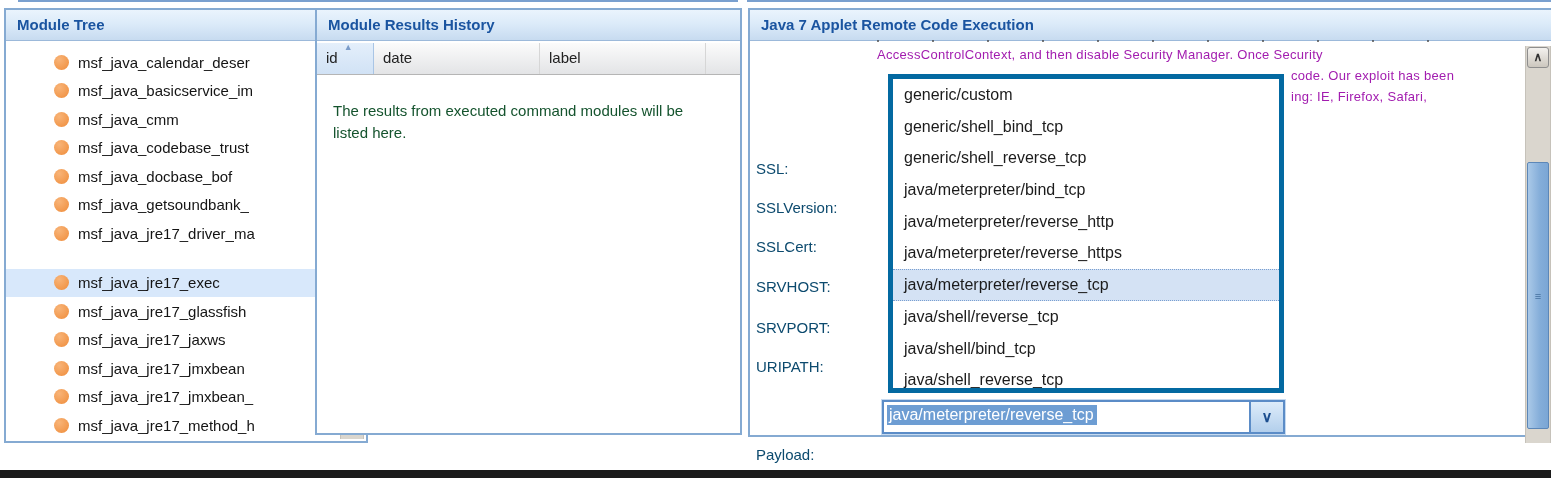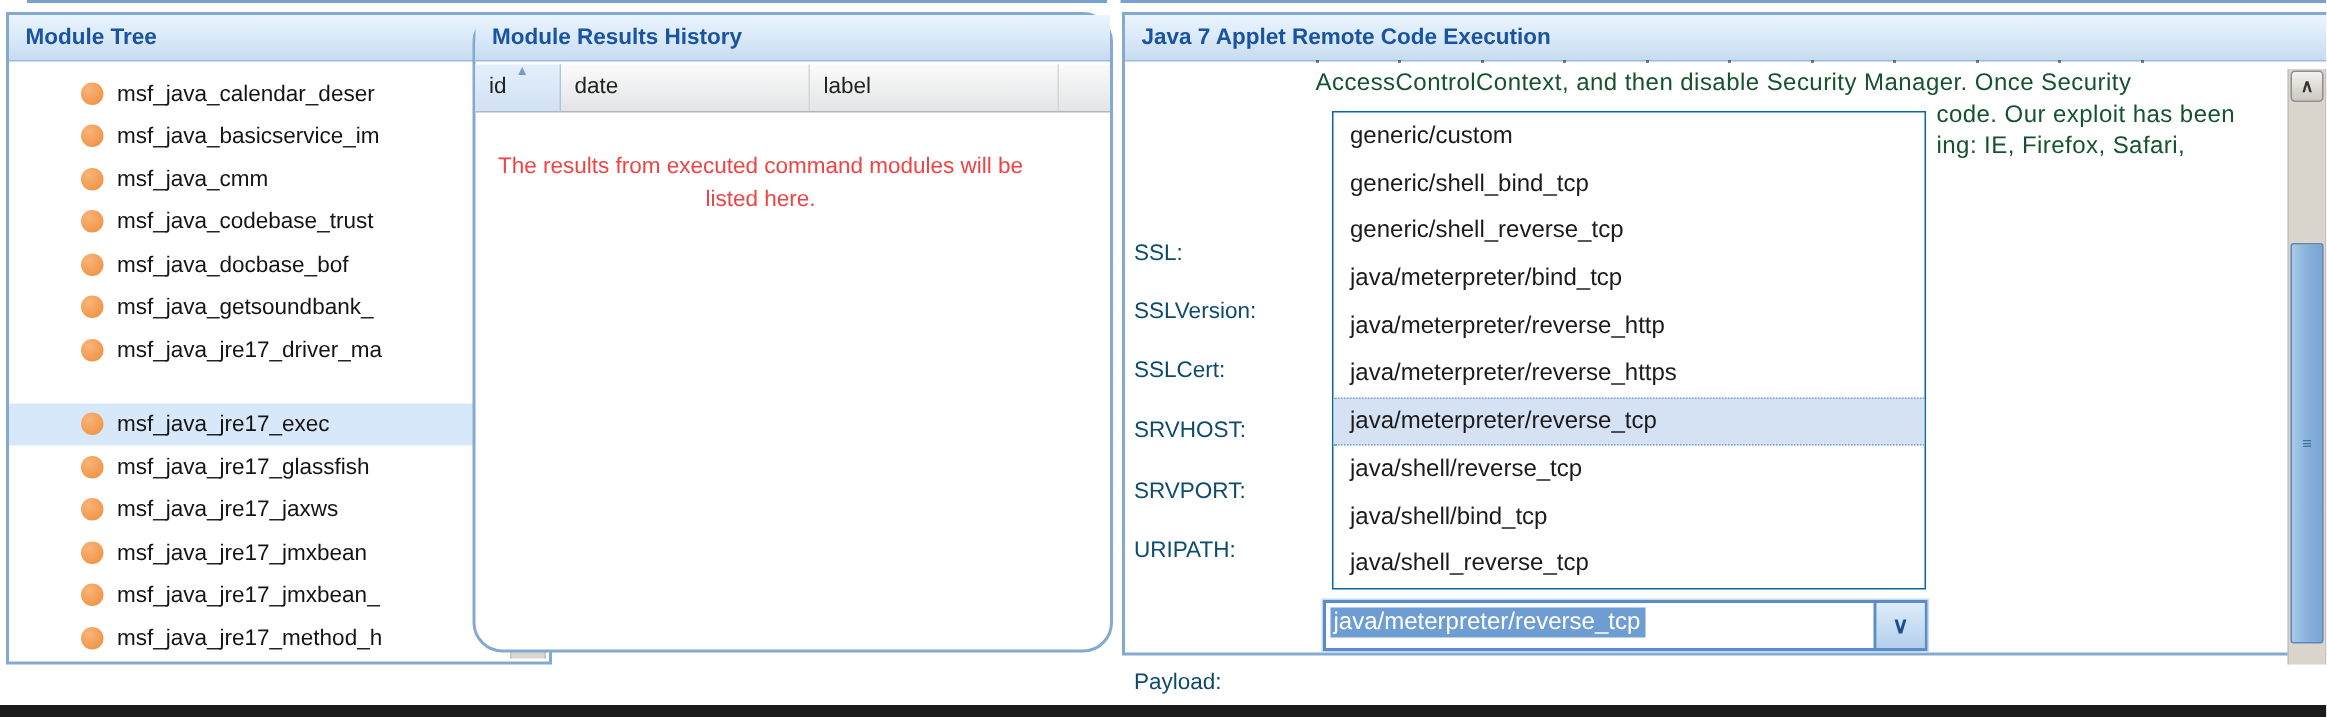--- a/index.html
+++ b/index.html
@@ -36,53 +36,53 @@
     background:linear-gradient(180deg,#f4f2ef,#ccc7be);border:1px solid #8e8e8e;border-radius:3px;
     color:#333;text-align:center;font-size:12px;font-weight:bold;line-height:19px;cursor:pointer;}
   .sb-thumb{position:absolute;left:1px;right:1px;box-sizing:border-box;border:1px solid #5c87b8;border-radius:2px;
     background:linear-gradient(90deg,#aac9e8 0%,#84add9 60%,#7ba6d5 100%);
     display:flex;align-items:center;justify-content:center;}
   .sb-grip{color:#46709e;font-size:11px;font-weight:bold;line-height:0;}
   #left-thumb{top:283px;height:46px;}
   #right-thumb{top:116px;height:267px;}
 
   
-  #middle-panel{left:315px;top:8px;width:427px;height:427px;border-radius:20px;}
+  #middle-panel{left:315px;top:8px;width:427px;height:427px;}
   .grid-head{position:absolute;top:33px;left:0;right:0;height:31px;display:flex;
     background:linear-gradient(180deg,#fbfbfb,#e3e4e6);border-bottom:1px solid #b5b5b5;
     font-size:15px;color:#222;}
   .gh-cell{box-sizing:border-box;line-height:30px;padding-left:9px;border-right:1px solid #d6d6d6;
     display:flex;align-items:flex-start;gap:6px;}
   .gh-id{width:57px;background:linear-gradient(180deg,#e4effb,#d1e2f5);border-right:1px solid #a9c5e5;}
   .gh-date{width:166px;}
   .gh-label{width:166px;}
   .gh-fill{flex:1;border-right:none;}
   .sort-arrow{font-size:9px;color:#7b9cc9;line-height:1;}
-  .empty-msg{position:absolute;top:90px;left:4px;width:372px;font-size:15px;color:#ef4444;line-height:22px;text-align:center;}
+  .empty-msg{position:absolute;top:90px;left:16px;width:372px;font-size:15px;color:#14532d;line-height:22px;}
 
   
   #right-panel{left:748px;top:8px;width:808px;height:429px;}
-  .desc-line{position:absolute;font-size:16px;color:#14532d;white-space:nowrap;letter-spacing:.3px;}
+  .desc-line{position:absolute;font-size:13px;color:#a21caf;white-space:nowrap;letter-spacing:.3px;}
   #desc-1{left:127px;top:37px;}
   #desc-2{left:541px;top:58px;}
   #desc-3{left:541px;top:79px;}
   .clipped-strip{position:absolute;left:127px;top:30px;width:600px;height:2px;
     background:repeating-linear-gradient(90deg,#444 0 2px,transparent 2px 55px);opacity:.7;}
 
   .field-label{position:absolute;left:6px;font-size:15px;color:#0c4a6e;white-space:nowrap;}
   .fields .field-label:nth-of-type(1){top:150px;}
   .fields .field-label:nth-of-type(2){top:189px;}
   .fields .field-label:nth-of-type(3){top:228px;}
   .fields .field-label:nth-of-type(4){top:268px;}
   .fields .field-label:nth-of-type(5){top:309px;text-align:center;}
   .fields .field-label:nth-of-type(6){top:348px;}
   .fields .field-label:nth-of-type(7){top:391px;margin-top:45px;}
 
   .dropdown{position:absolute;left:138px;top:64px;width:396px;height:319px;box-sizing:border-box;
-    background:#fff;border:1px solid #0369a1;z-index:6;overflow:hidden;}
+    background:#fff;border:5px solid #0369a1;z-index:6;overflow:hidden;}
   .dd-item{box-sizing:border-box;height:31.7px;line-height:31.5px;padding-left:11px;font-size:16px;
     color:#1b1b1b;white-space:nowrap;cursor:pointer;}
   .dd-item.highlighted{background:#d4e2f4;border-top:1px dotted #7a9fd0;border-bottom:1px dotted #7a9fd0;
     line-height:29.5px;}
 
   .combo{position:absolute;left:132px;top:390px;width:403px;height:34px;box-sizing:border-box;
     border:2px solid #5b8cc7;box-shadow:0 0 0 1px #c6daf0;background:#fff;display:flex;z-index:5;}
   .combo-input{flex:1;overflow:hidden;white-space:nowrap;padding:4px 2px 0 3px;cursor:text;}
   .combo-selection{background:#6d9dd3;color:#fff;font-size:16px;padding:1px 3px 2px 2px;}
   .combo-btn{width:32px;flex:0 0 32px;border-left:2px solid #5b8cc7;cursor:pointer;

